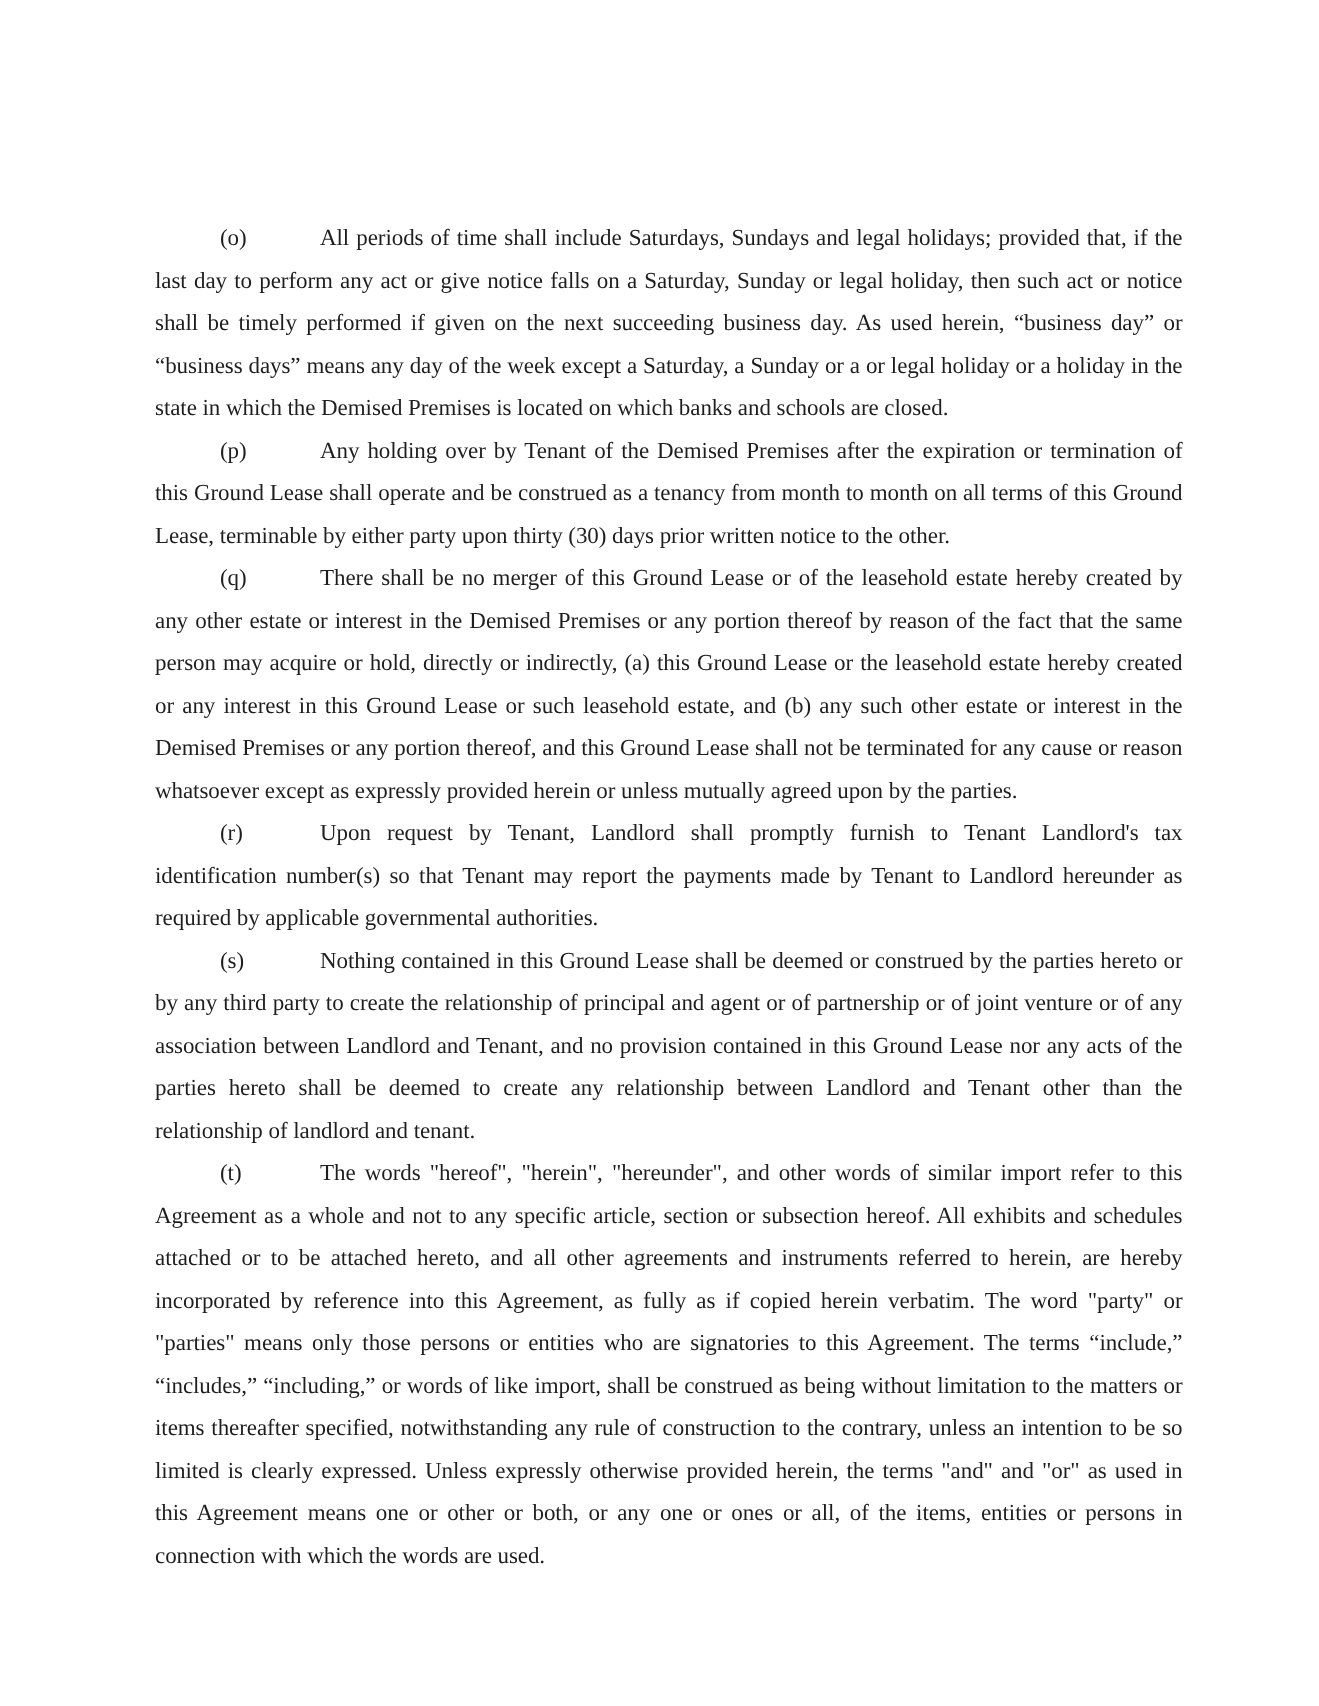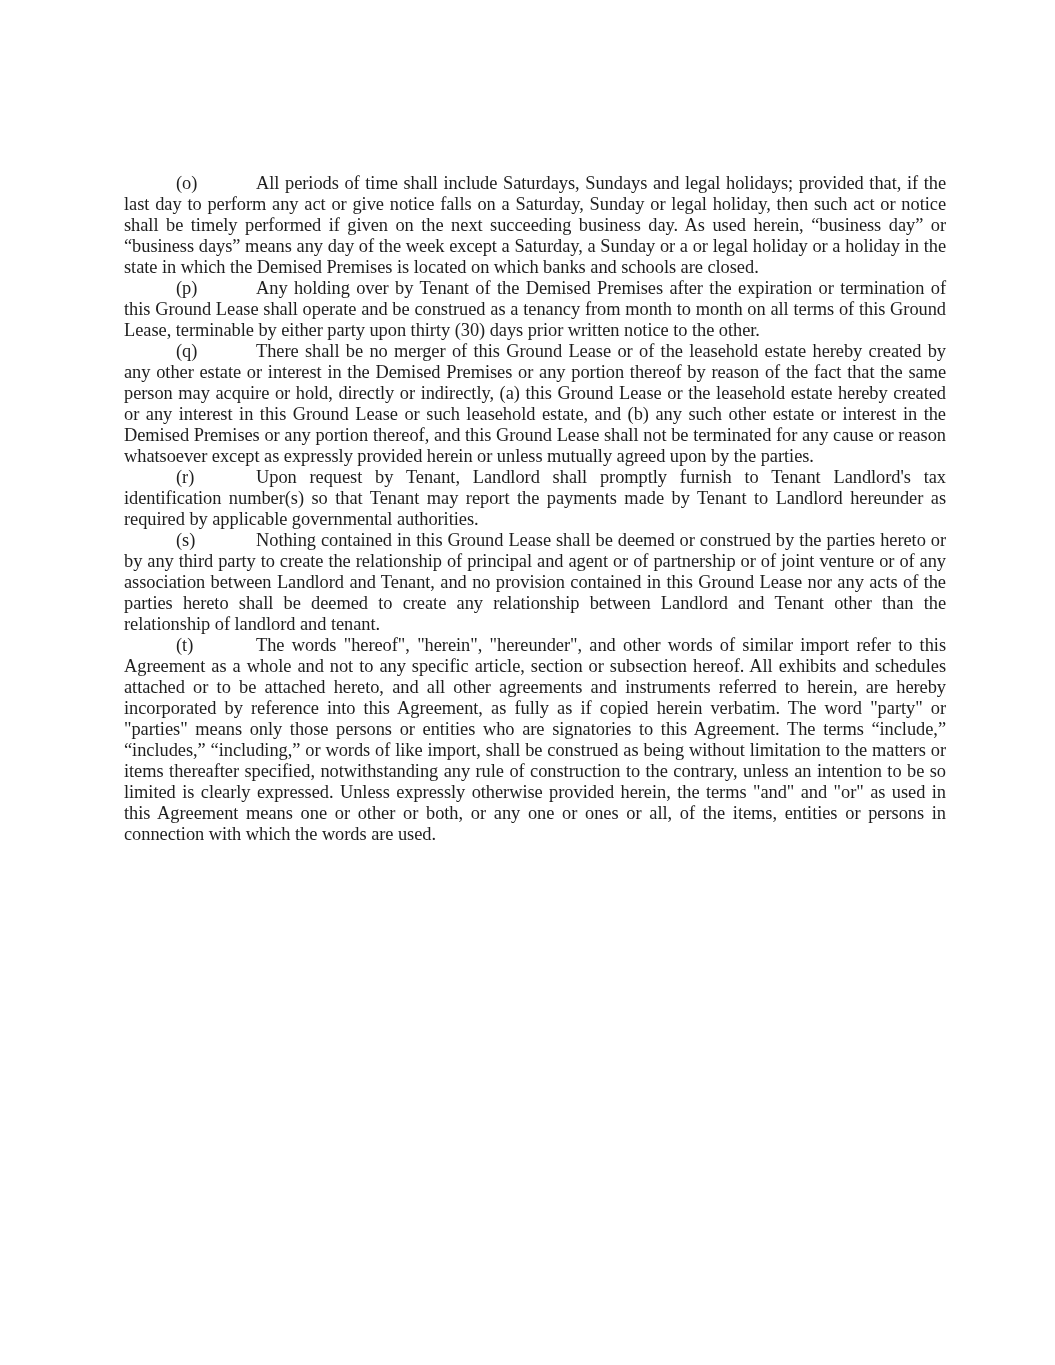--- a/index.html
+++ b/index.html
@@ -17,21 +17,21 @@
     }
     .page {
       position: absolute;
       left: 124px;
       top: 173px;
       width: 822px;
     }
     .clause {
       margin: 0;
       font-size: 18.4px;
-      line-height: 21px;
+      line-height: 34px;
       text-align: justify;
       text-indent: 52px;
       letter-spacing: -0.05px;
     }
     .clause-label {
       display: inline-block;
       width: 80px;
       text-indent: 0;
     }
     .clause-body {

